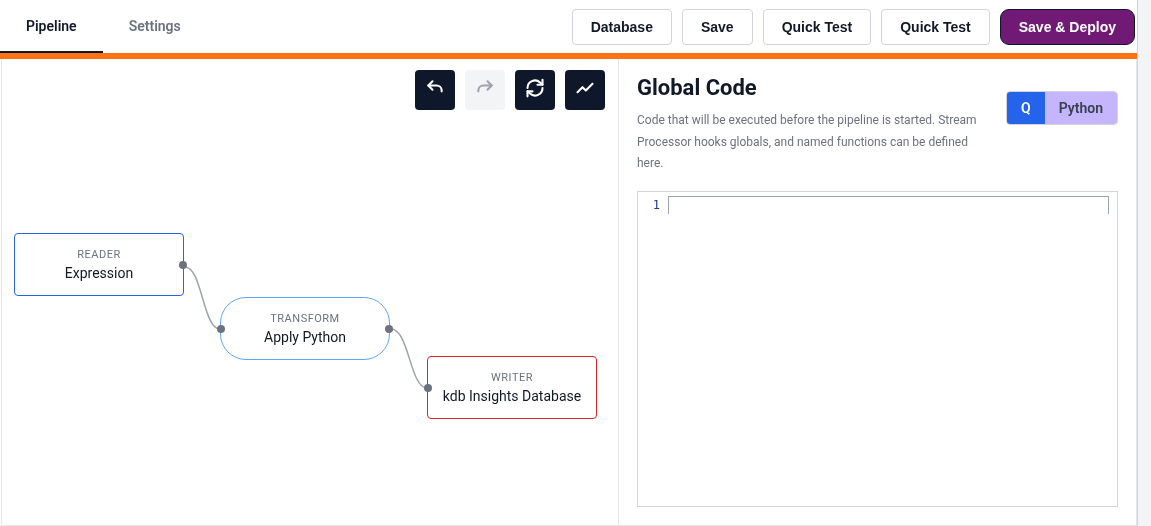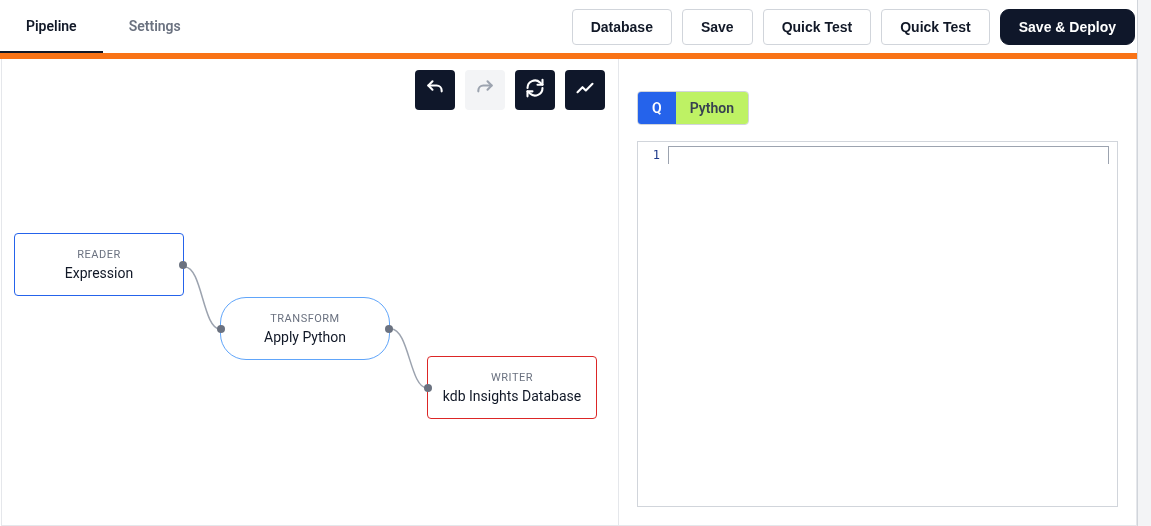--- a/index.html
+++ b/index.html
@@ -46,21 +46,21 @@
     padding: 9px 18px;
     border: 1px solid #d1d5db;
     border-radius: 4px;
     background: #ffffff;
     font-size: 14px;
     font-weight: 600;
     color: #111827;
     cursor: pointer;
   }
   .btn.primary {
-    background: #0f172a;
+    background: #701a75;
     color: #ffffff;
     border-color: #0f172a;
     border-radius: 9px;
   }
   .main {
     display: flex;
     height: calc(526px - 59px);
     border: 1px solid #e5e7eb;
     border-top: none;
     margin-left: 1px;
@@ -161,21 +161,21 @@
     margin-top: 16px;
     flex-shrink: 0;
   }
   .lang-toggle .opt {
     padding: 0 14px;
     display: flex;
     align-items: center;
     font-size: 14px;
     font-weight: 600;
     color: #374151;
-    background: #bef264;
+    background: #c4b5fd;
     cursor: pointer;
   }
   .lang-toggle .opt.active {
     background: #2563eb;
     color: #ffffff;
   }
   .editor {
     flex: 1;
     border: 1px solid #d1d5db;
     margin-top: 16px;
@@ -288,20 +288,24 @@
 
     <div class="node" style="left:425px; top:297px; border-color:#dc2626;">
       <div class="node-type">WRITER</div>
       <div class="node-title">kdb Insights Database</div>
       <div class="port" style="left:-4px; top:50%; transform:translateY(-50%);"></div>
     </div>
   </div>
 
   <div class="side-panel">
     <div class="panel-header">
+      <div>
+        <div class="panel-heading">Global Code</div>
+        <div class="panel-desc">Code that will be executed before the pipeline is started. Stream Processor hooks globals, and named functions can be defined here.</div>
+      </div>
       <div class="lang-toggle">
         <div class="opt active">Q</div>
         <div class="opt">Python</div>
       </div>
     </div>
     <div class="editor">
       <div class="gutter">
         <div>1</div>
       </div>
       <div class="code-area">

